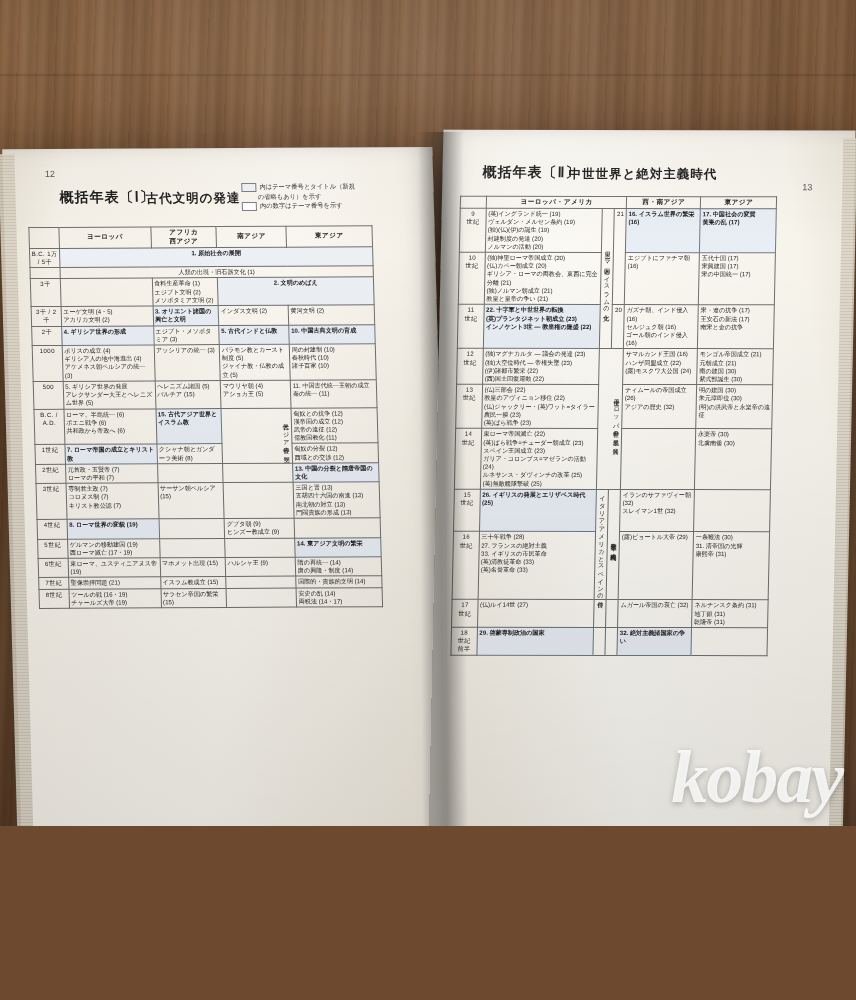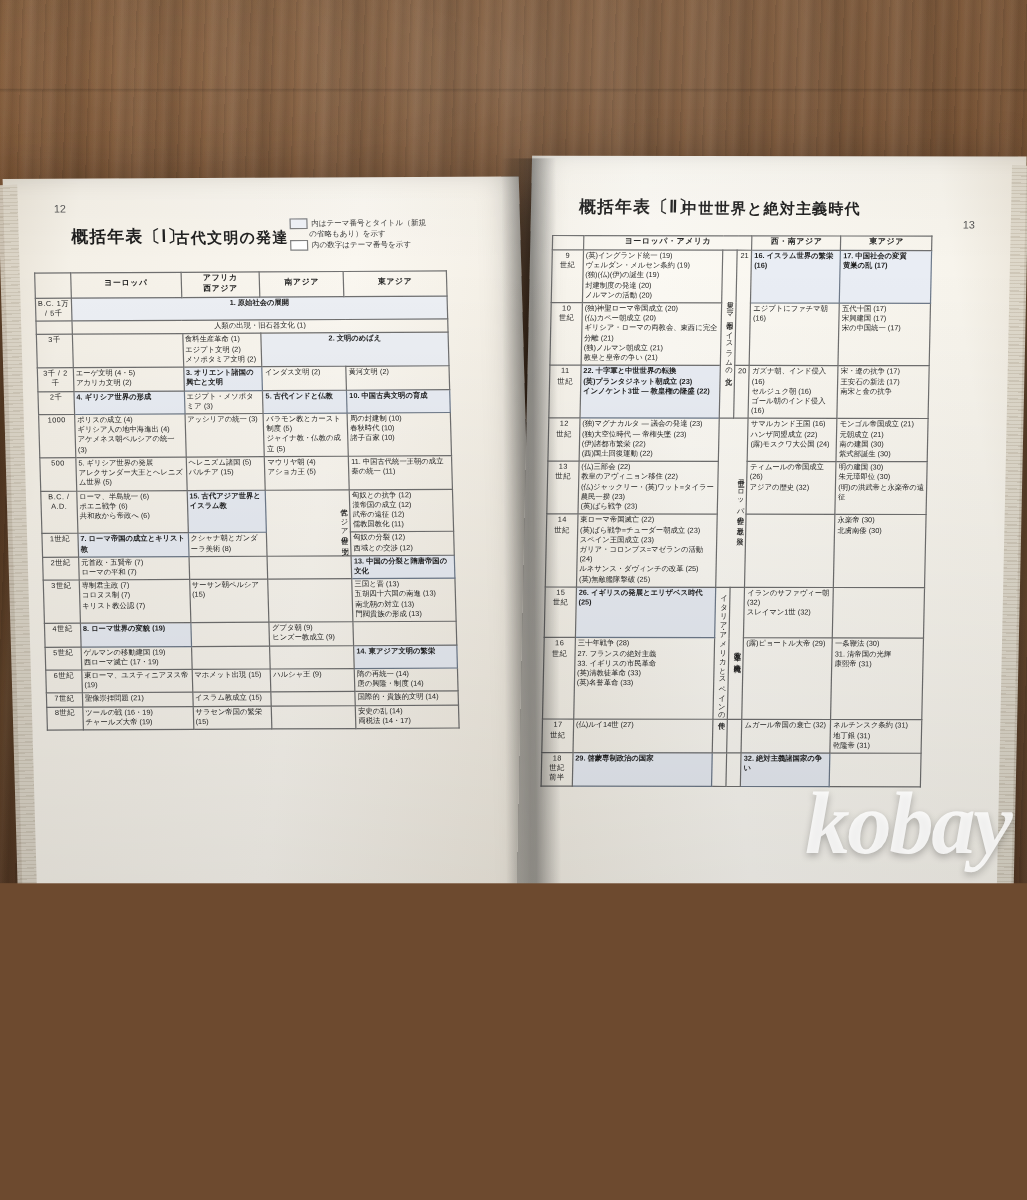--- a/index.html
+++ b/index.html
@@ -1,21 +1,21 @@
 <!DOCTYPE html>
 <html><head>
 <meta charset="utf-8">
 <style>
   html,body{margin:0;padding:0;}
   body{
     width:856px;height:1000px;overflow:hidden;
     font-family:"Liberation Sans", sans-serif;
     background:#6d4a2f;
   }
-  #scene{position:relative;width:856px;height:736px;overflow:hidden;}
+  #scene{position:relative;width:856px;height:826px;overflow:hidden;}
 
   
   .desk{
     position:absolute;inset:0;
     background:
       repeating-linear-gradient(92deg,
         rgba(0,0,0,0.10) 0px, rgba(0,0,0,0.0) 3px, rgba(255,255,255,0.035) 7px, rgba(0,0,0,0.08) 13px, rgba(0,0,0,0.0) 19px),
       repeating-linear-gradient(88deg,
         rgba(0,0,0,0.07) 0px, rgba(0,0,0,0) 26px, rgba(255,255,255,0.03) 52px, rgba(0,0,0,0.05) 80px),
       linear-gradient(175deg,#8a6240 0%,#7b5434 22%,#6e4a2d 48%,#7a5535 72%,#6a452b 100%);

